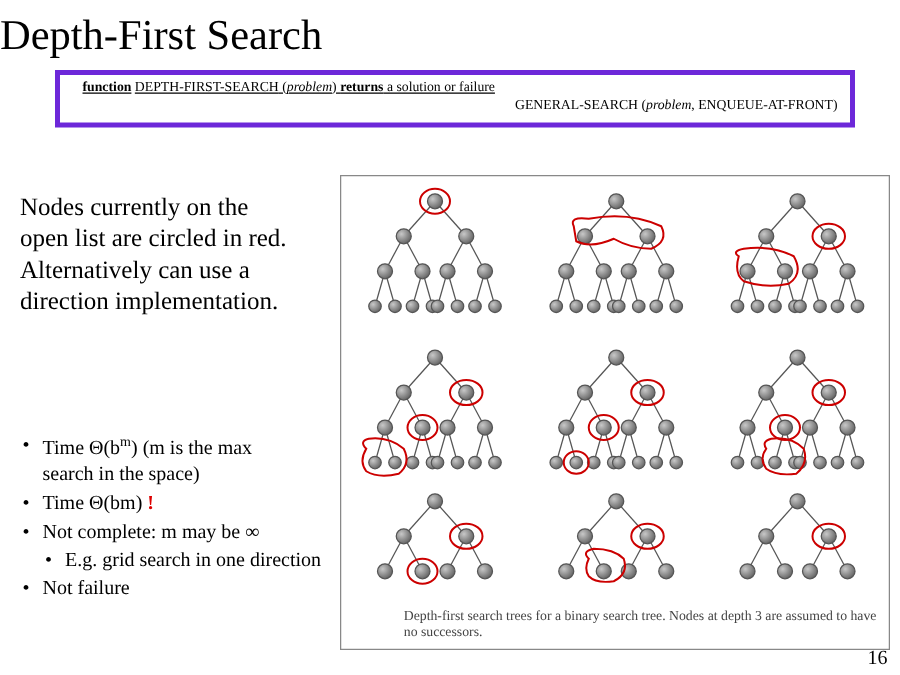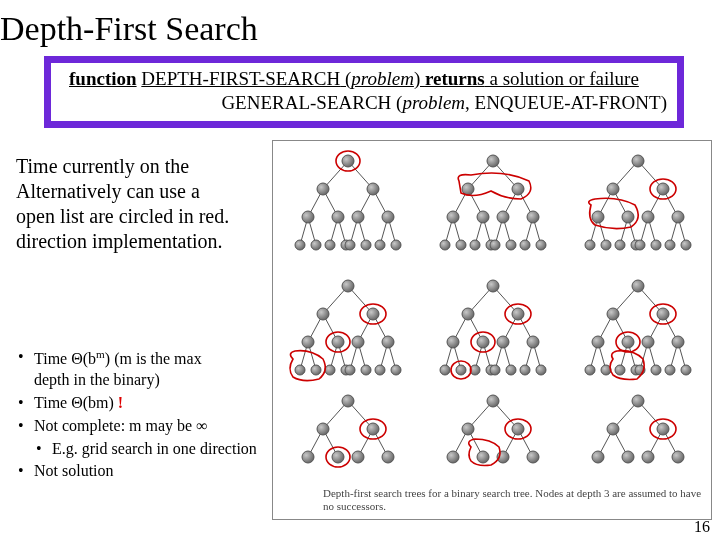--- a/index.html
+++ b/index.html
@@ -14,23 +14,23 @@
   }
   .title {
     text-align: left;
     font-size: 34px;
     font-weight: 400;
     padding-top: 10px;
     padding-bottom: 8px;
   }
   .algo-box {
     margin: 0 36px 0 44px;
-    border: 7px solid #6d28d9;
+    border: 4px solid #6d28d9;
     padding: 4px 10px 6px 18px;
-    font-size: 19px;
+    font-size: 11px;
     line-height: 1.25;
   }
   .algo-box .line1 { }
   .algo-box .line2 { padding-left: 20px; text-align: right; }
   .bold { font-weight: bold; }
   .ital { font-style: italic; }
   .ul { text-decoration: underline; }
   .desc {
     position: absolute;
     left: 16px;
@@ -93,42 +93,42 @@
 <div class="algo-box">
   <div class="line1">
     <span class="bold ul">function</span><span> </span><span class="ul">DEPTH-FIRST-SEARCH</span><span class="ul"> (</span><span class="ital ul">problem</span><span class="ul">) </span><span class="bold ul">returns</span><span class="ul"> a solution or failure</span>
   </div>
   <div class="line2">
     <span>GENERAL-SEARCH (</span><span class="ital">problem</span><span>, ENQUEUE-AT-FRONT)</span>
   </div>
 </div>
 
 <div class="desc">
-  <div>Time currently on the</div>
+  <div>Nodes currently on the</div>
+  <div>open list are circled in red.</div>
   <div>Alternatively can use a</div>
-  <div>open list are circled in red.</div>
   <div>direction implementation.</div>
 </div>
 
 <div class="bullets">
   <ul>
     <li>
-      <span>Time Θ(b</span><sup>m</sup><span>) (m is the max</span><br><span>depth in the binary)</span>
+      <span>Time Θ(b</span><sup>m</sup><span>) (m is the max</span><br><span>search in the space)</span>
     </li>
     <li>
       <span>Time Θ(bm)  </span><span class="bang">!</span>
     </li>
     <li>
       <span>Not complete: m may be ∞</span>
     </li>
     <li class="sub">
       <span>E.g. grid search in one direction</span>
     </li>
     <li>
-      <span>Not solution</span>
+      <span>Not failure</span>
     </li>
   </ul>
 </div>
 
 <div class="figure">
   <svg width="440" height="355" viewBox="0 0 440 355">
 
     <defs>
       <radialGradient id="g" cx="35%" cy="35%" r="65%">
         <stop offset="0%" stop-color="#c8c8c8"></stop>

